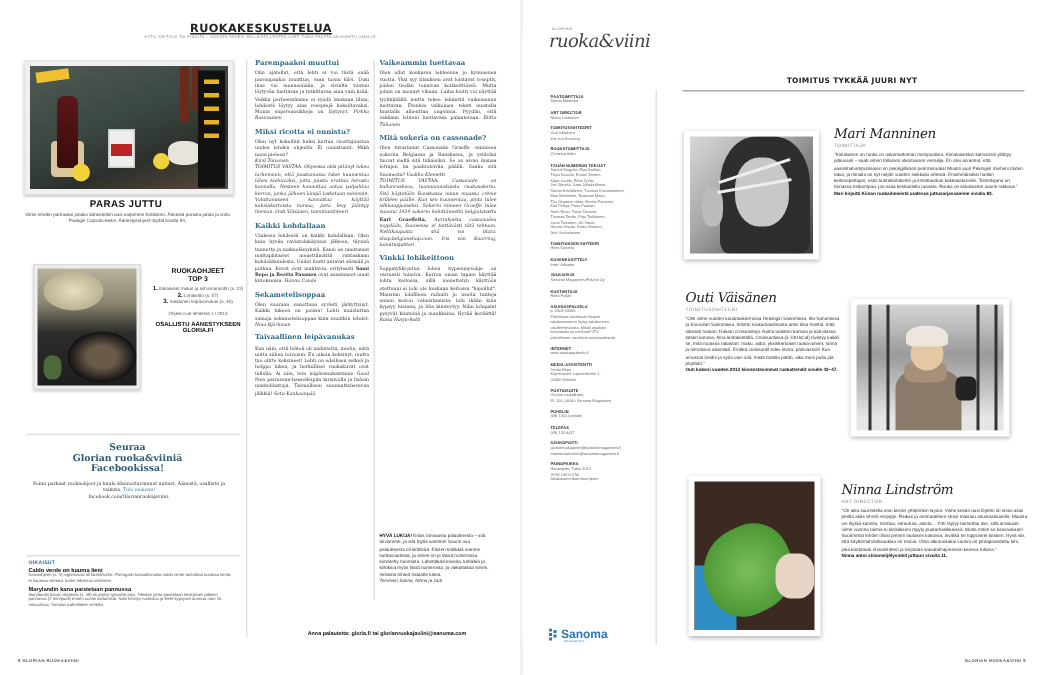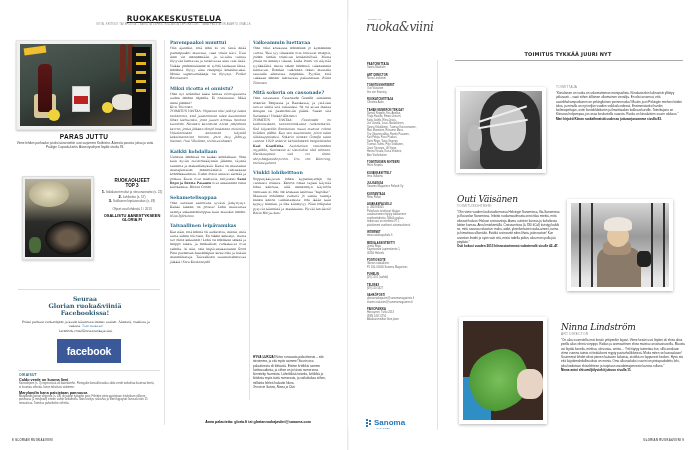--- a/index.html
+++ b/index.html
@@ -175,21 +175,20 @@
   <div class="fb-title">
     <div>Seuraa</div>
     <div>Glorian ruoka&amp;viiniä</div>
     <div>Facebookissa!</div>
   </div>
   <div class="fb-text">
     <span>Poimi parhaat ruokaohjeet ja kuule käsinostavimmat uutiset. Äänestä, osallistu ja vaikuta.</span>
     <span class="link">Tule mukaan!</span><br>
     <span>facebook.com/Glorianruokajaviini.</span>
   </div>
-  <div class="fb-button">facebook</div>
 
   <div class="divider-h" style="top:370px;"></div>
 
   <div class="corrections">
     <div class="corr-head">OIKAISUT</div>
     <div class="corr-sub">Caldo verde on kuuma lieni</div>
     <div class="corr-text">Kansiohjeen (s. 3) ingressissä oli kääntövirhe. Portugalin kansallisruoka caldo verde tarkoittaa kuumaa lientä, ei kuumaa vihreää. kuten tekstissä väitimme.</div>
     <div class="corr-sub">Marylandin kana paistetaan pannussa</div>
     <div class="corr-text">Marylandin kanan ohjeesta (s. 48) oli jäänyt työvaihe pois. Fileiden pinta paistetaan leivityksen jälkeen pannussa (2 min/puoli) ennen uuniin laittamista. Näin leivitys ruskistuu ja fileet kypsyvät uunissa noin 15 minuutissa. Toimitus pahoittelee virhettä.</div>
   </div>
@@ -352,20 +351,21 @@
 <div class="polaroid p1">
   <div class="img">
       <div class="hair"></div>
       <div class="face"></div>
       <div class="hand"></div>
       <div class="stick"></div>
       <div class="stick stick2"></div>
     </div>
 </div>
 <div class="person" style="left:556px; top:85px; width:128px;">
+  <div class="sig">Mari Manninen</div>
   <div class="role">TOIMITTAJA</div>
   <div class="quote">"Kiinalainen on ruoka on uskomattoman monipuolista. Kiinalaisenkin kulinarisiti yllättyy jatkuvasti – saati siihen tällainen ulkomainen vierailija. En olisi arvannut, että aasinlihahampurilainen on pekingiläinen perinneruoka! Muutin juuri Pekingiin mieheni töiden takia, ja minulla on nyt neljän vuoden seikkailu edessä. Ensimmäiseksi hankin keilenopettajan, ostin kuntoklubikortin ja ilmoittauduin kokkauskursille. Toimittajana on Kiinassa helpompaa, jos osaa keskustella ruoasta. Ruoka on kiinalaisten suurin rakkaus."</div>
   <div class="tease">Mari kirjoitti Kiinan ruokaihmeistä uudessa juttusarjassamme sivulla 83.</div>
 </div>
 
 <div class="person" style="left:457px; top:194px; width:104px;">
   <div class="sig">Outi Väisänen</div>
   <div class="role">TOIMITUSSIHTEERI</div>
   <div class="quote">"Olin viime vuoden koulutuskierrossa Helsingin Sanomissa, Ilta-Sanomissa ja Kouvolan Sanomissa. Infoitto ruokamaailmasta antoi tilaa miettiä, mitä oikeasti haluan: Haluan croissanteja. Aamu uutisten kanssa ja kahvilassa lattien kanssa. Aina lentokentällä. Croissantissa (à 330 kCal) tiivistyy kaikki se, mitä ruoassa rakastan: maku, aidot, yksinkertaiset raaka-aineet, tarina ja himottava ulkonäkö. Evätkä croissantit edes lihota, päinvastoin! Kun arvostan ihedni ja syön vain sitä, mistä todella pidän, aika moni pulla jää pöytään."</div>
   <div class="tease">Outi kokosi vuoden 2013 kiinnostavimmat ruokatrendit sivulle 42–47.</div>

